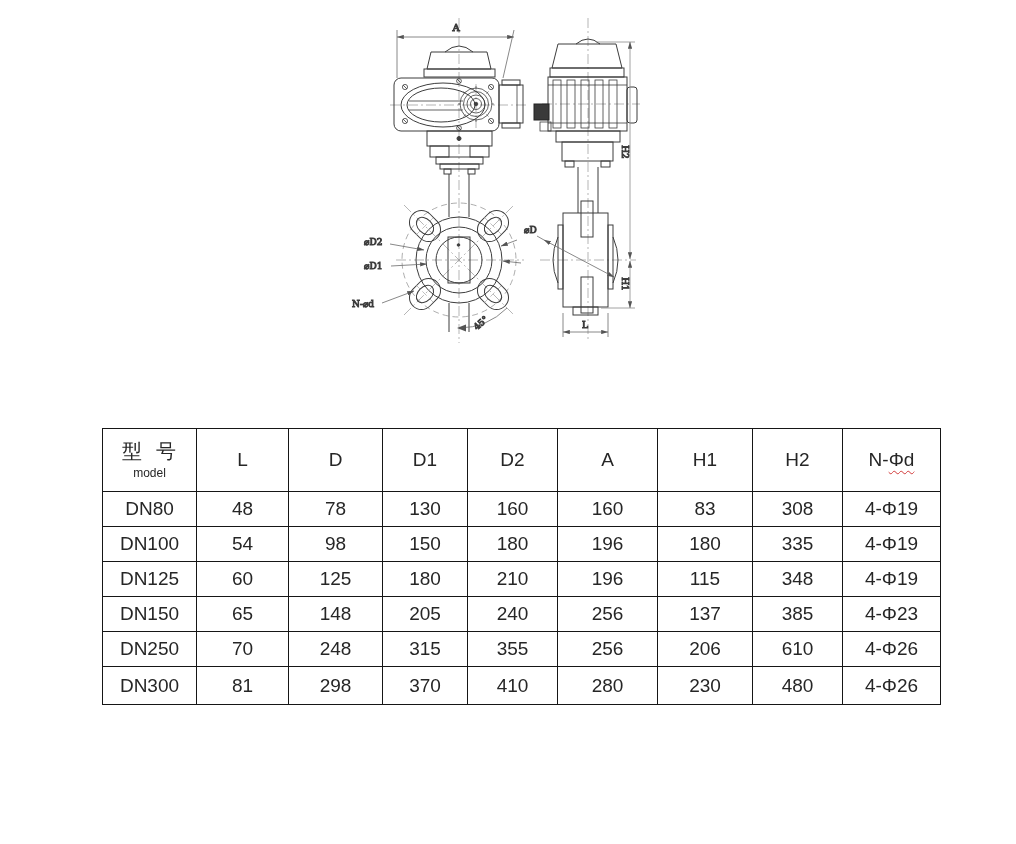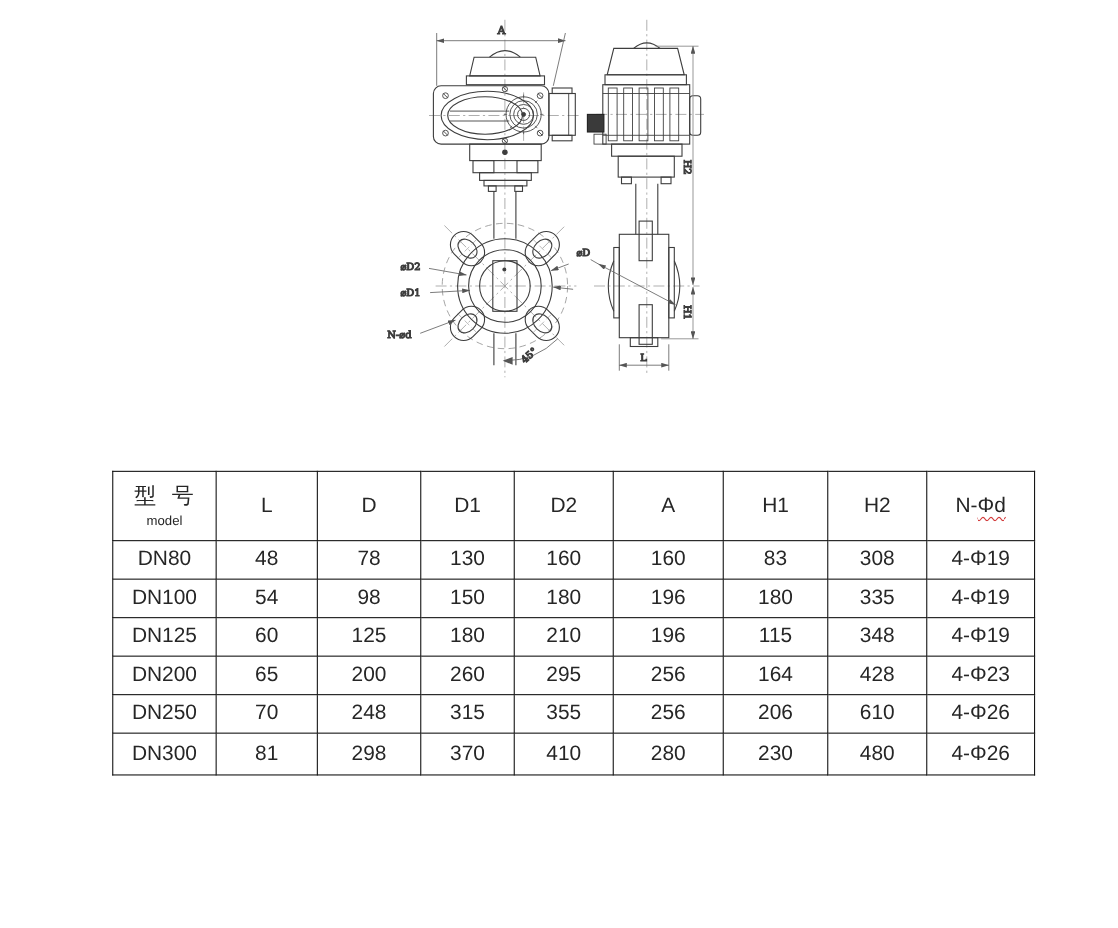--- a/index.html
+++ b/index.html
@@ -310,28 +310,28 @@
         <td>60</td>
         <td>125</td>
         <td>180</td>
         <td>210</td>
         <td>196</td>
         <td>115</td>
         <td>348</td>
         <td>4-Φ19</td>
       </tr>
       <tr>
-        <td>DN200</td>
+        <td>DN150</td>
         <td>65</td>
-        <td>200</td>
-        <td>260</td>
-        <td>295</td>
+        <td>148</td>
+        <td>205</td>
+        <td>240</td>
         <td>256</td>
-        <td>164</td>
-        <td>428</td>
+        <td>137</td>
+        <td>385</td>
         <td>4-Φ23</td>
       </tr>
       <tr>
         <td>DN250</td>
         <td>70</td>
         <td>248</td>
         <td>315</td>
         <td>355</td>
         <td>256</td>
         <td>206</td>

